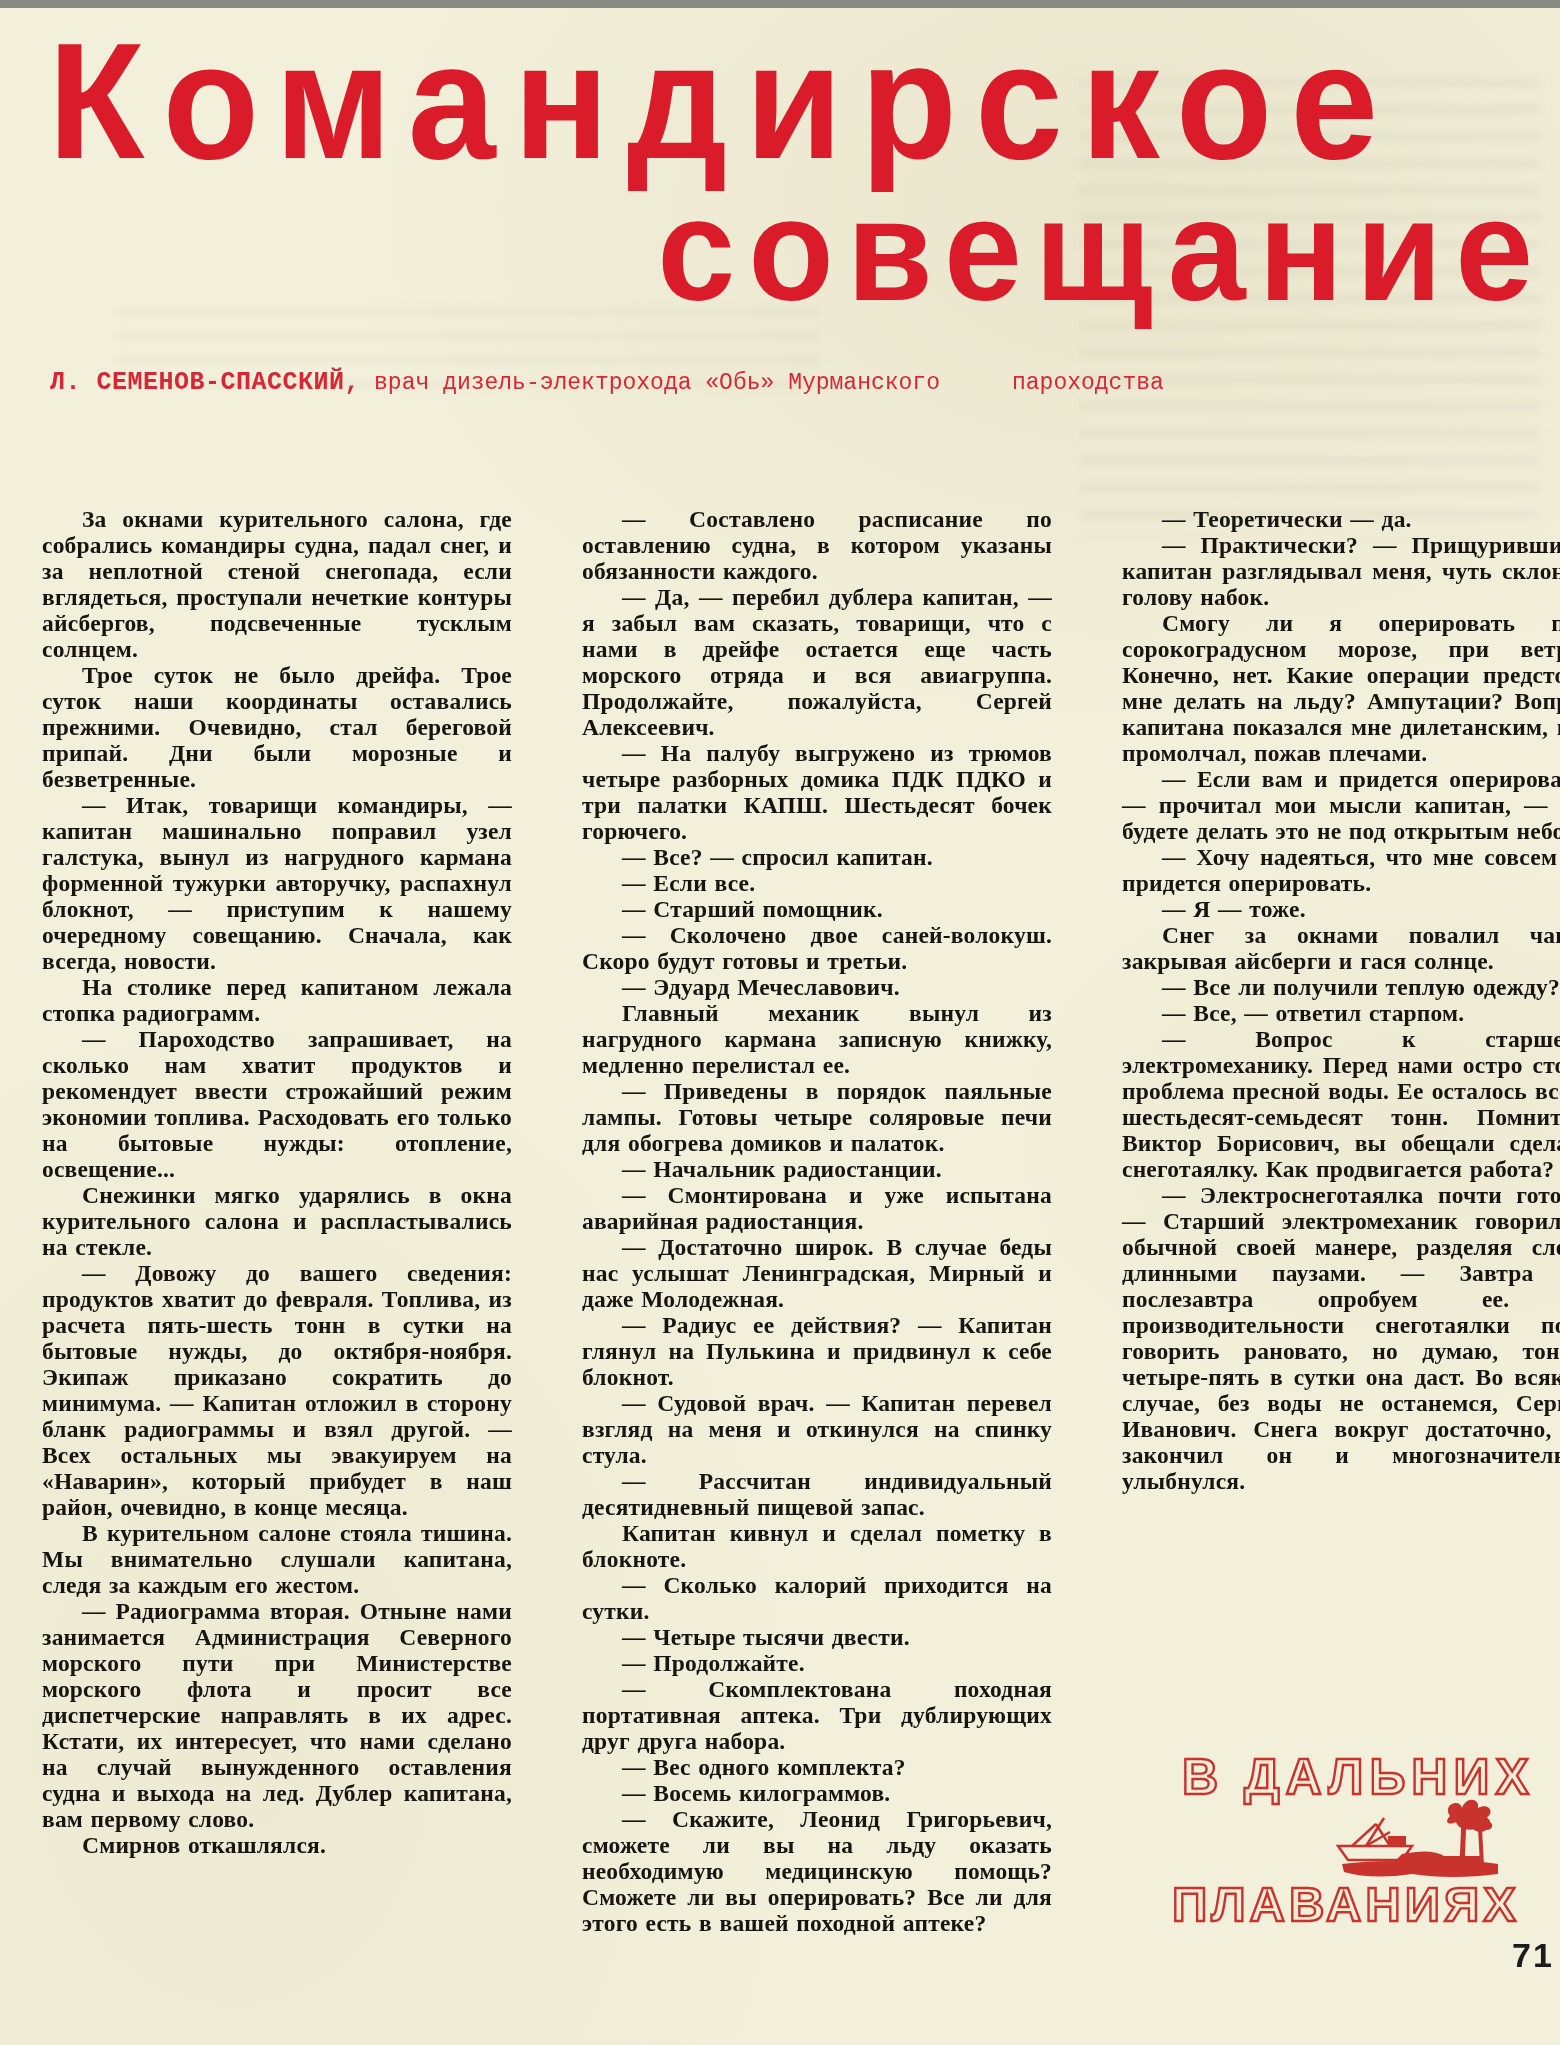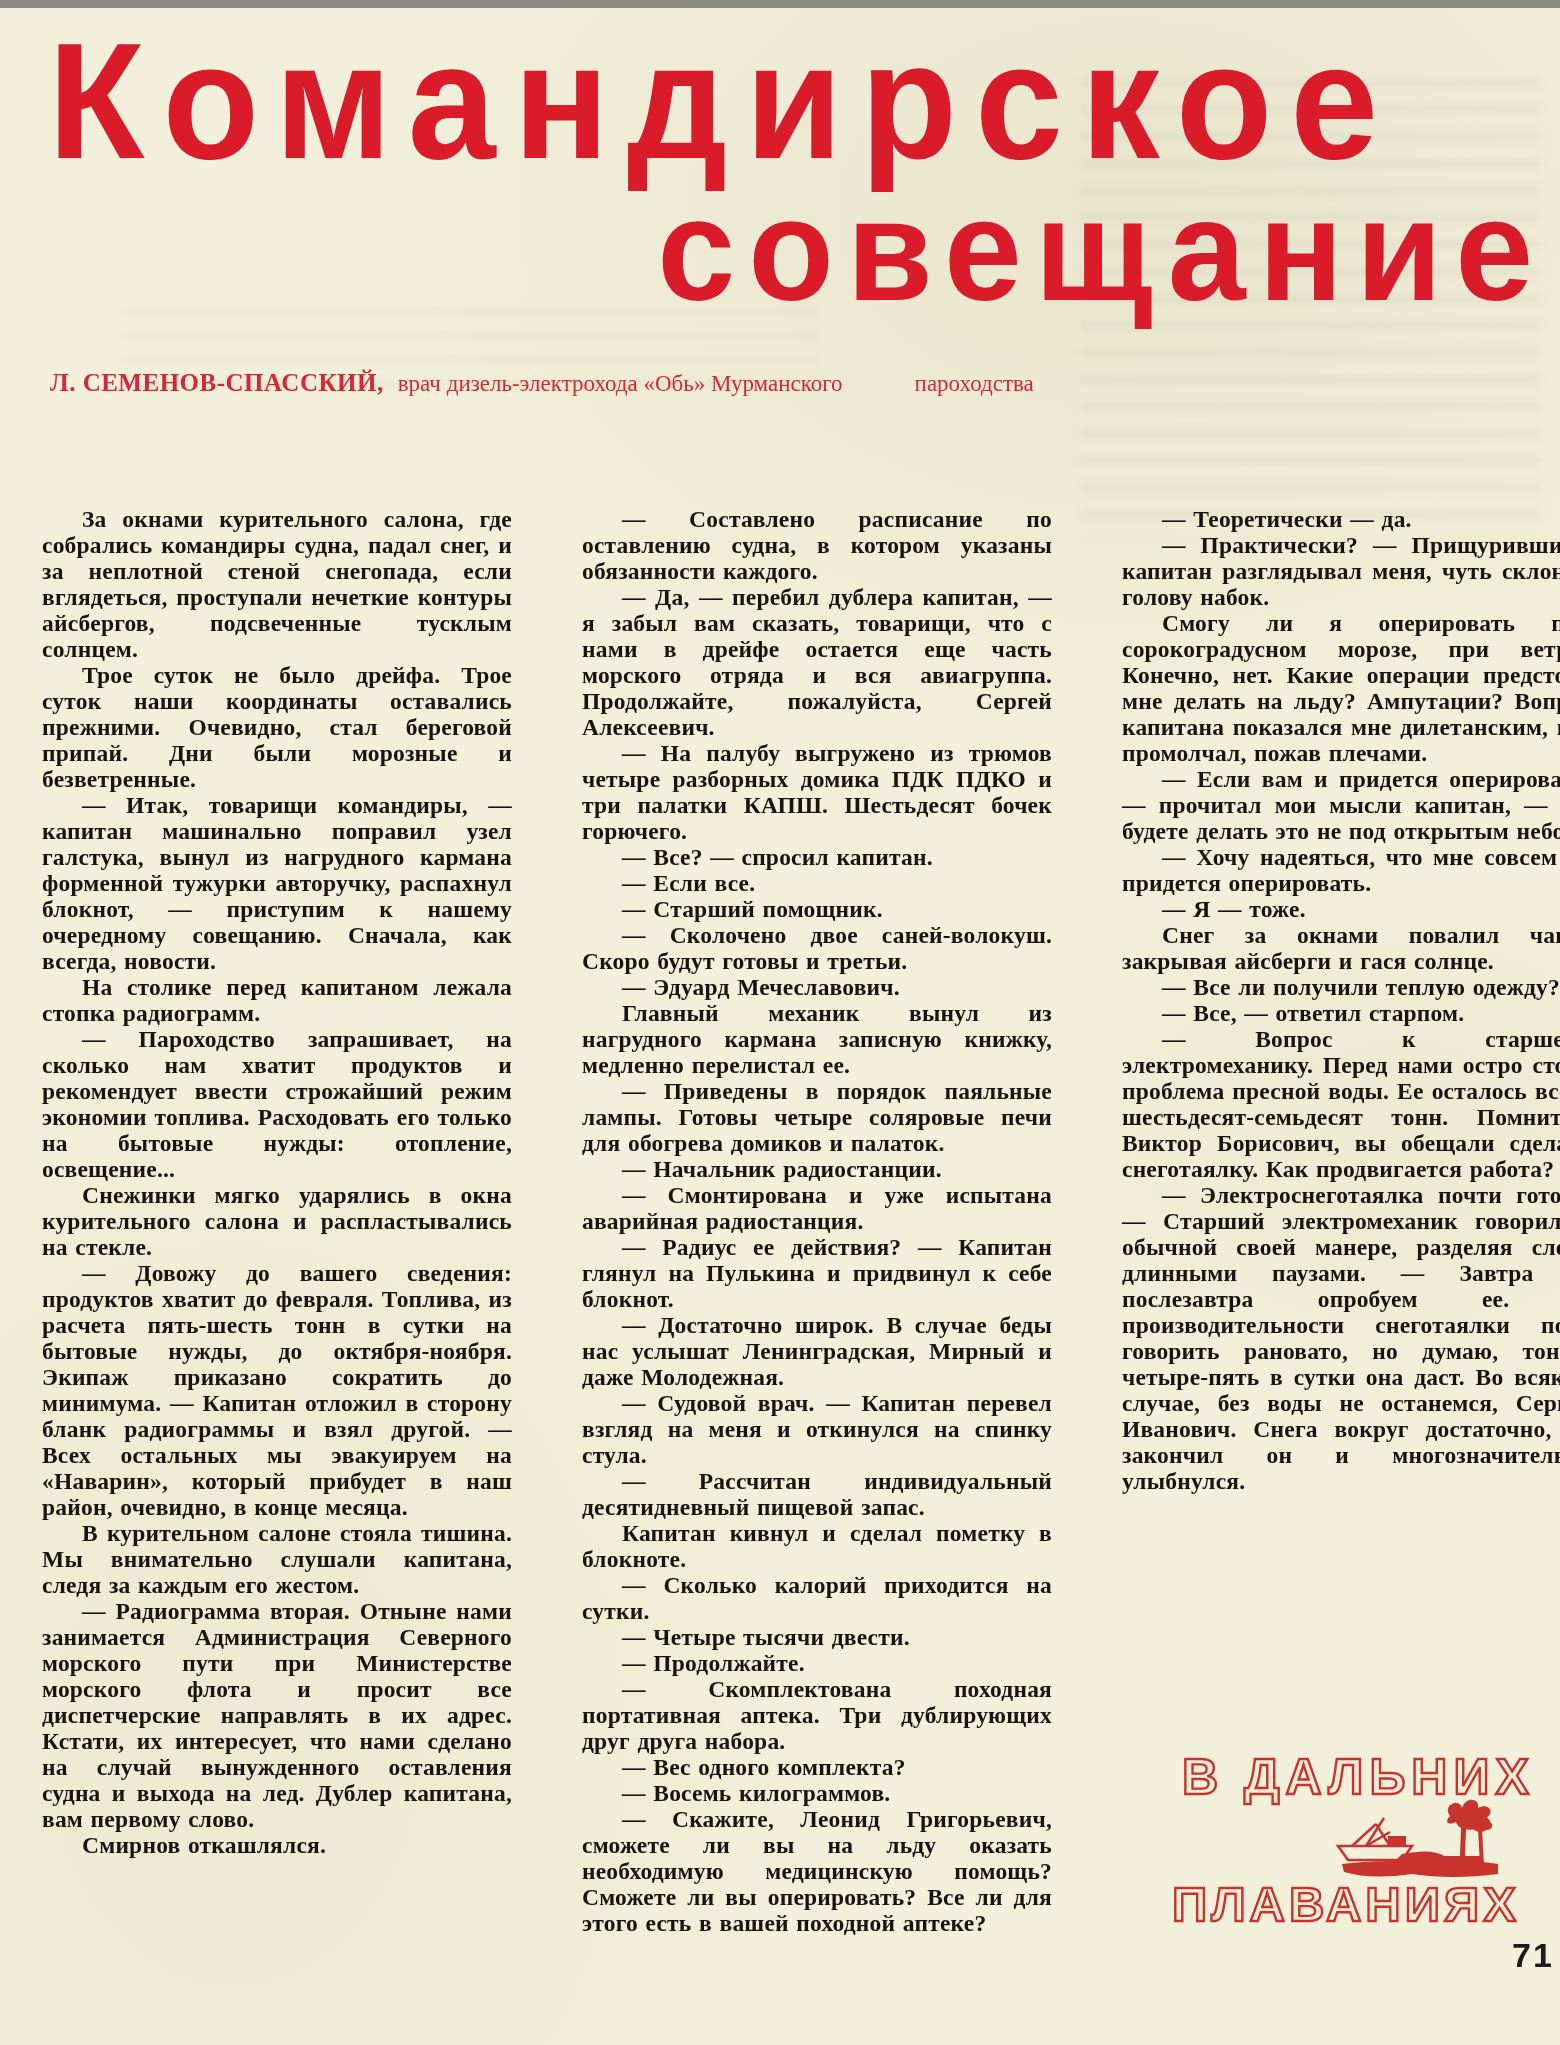--- a/index.html
+++ b/index.html
@@ -45,21 +45,21 @@
     font-weight:bold;
     font-size:140px;line-height:1.02;
     letter-spacing:13px;
     color:#da1b2a;
     white-space:nowrap;
     transform:scaleY(1.04);transform-origin:top right;
   }
   .byline{
     position:absolute;left:50px;top:360px;width:1300px;
     color:#d52736;
-    font-family:Liberation Serif, serif;
+    font-family:Liberation Mono, monospace;
     font-size:23px;line-height:1.2;
     white-space:nowrap;
   }
   .byline .name{font-weight:bold;font-size:25px;letter-spacing:.5px;}
   .byline .role{margin-left:14px;}
   .byline .role2{margin-left:72px;}
   .columns{
     position:absolute;left:42px;top:498px;width:1503px;
     display:flex;gap:70px;
   }
@@ -132,22 +132,22 @@
         <p class="para">— На палубу выгружено из трюмов четыре разборных домика ПДК ПДКО и три палатки КАПШ. Шестьдесят бочек горючего.</p>
         <p class="para">— Все? — спросил капитан.</p>
         <p class="para">— Если все.</p>
         <p class="para">— Старший помощник.</p>
         <p class="para">— Сколочено двое саней-волокуш. Скоро будут готовы и третьи.</p>
         <p class="para">— Эдуард Мечеславович.</p>
         <p class="para">Главный механик вынул из нагрудного кармана записную книжку, медленно перелистал ее.</p>
         <p class="para">— Приведены в порядок паяльные лампы. Готовы четыре соляровые печи для обогрева домиков и палаток.</p>
         <p class="para">— Начальник радиостанции.</p>
         <p class="para">— Смонтирована и уже испытана аварийная радиостанция.</p>
+        <p class="para">— Достаточно широк. В случае беды нас услышат Ленинградская, Мирный и даже Молодежная.</p>
         <p class="para">— Радиус ее действия? — Капитан глянул на Пулькина и придвинул к себе блокнот.</p>
-        <p class="para">— Достаточно широк. В случае беды нас услышат Ленинградская, Мирный и даже Молодежная.</p>
         <p class="para">— Судовой врач. — Капитан перевел взгляд на меня и откинулся на спинку стула.</p>
         <p class="para">— Рассчитан индивидуальный десятидневный пищевой запас.</p>
         <p class="para">Капитан кивнул и сделал пометку в блокноте.</p>
         <p class="para">— Сколько калорий приходится на сутки.</p>
         <p class="para">— Четыре тысячи двести.</p>
         <p class="para">— Продолжайте.</p>
         <p class="para">— Скомплектована походная портативная аптека. Три дублирующих друг друга набора.</p>
         <p class="para">— Вес одного комплекта?</p>
         <p class="para">— Восемь килограммов.</p>
         <p class="para">— Скажите, Леонид Григорьевич, сможете ли вы на льду оказать необходимую медицинскую помощь? Сможете ли вы оперировать? Все ли для этого есть в вашей походной аптеке?</p>

